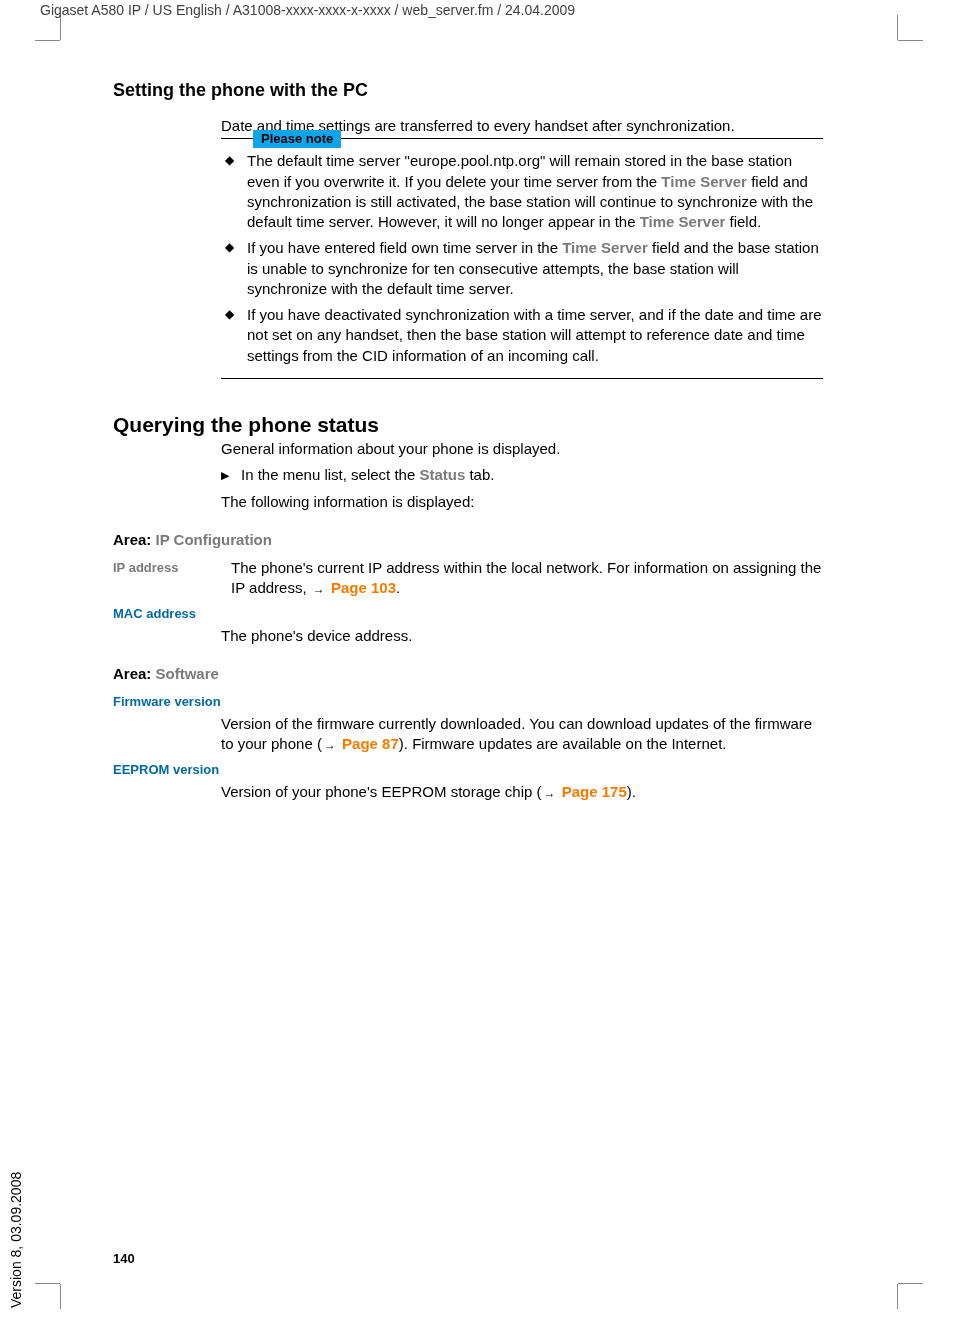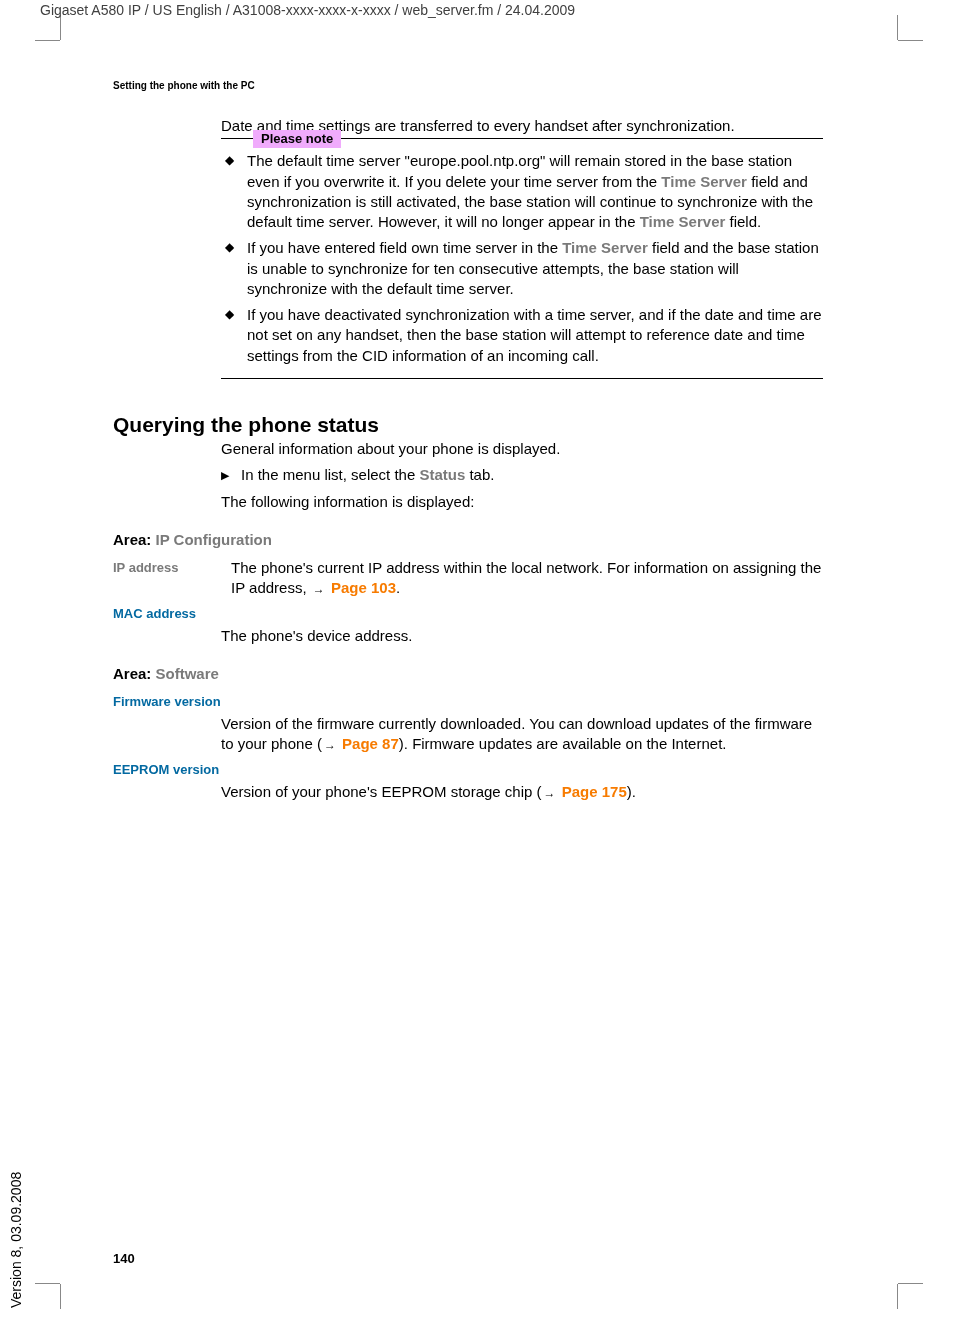--- a/index.html
+++ b/index.html
@@ -25,21 +25,21 @@
     position: absolute;
     top: 2px;
     left: 40px;
     font-size: 14px;
     color: #404040;
   }
   .section-heading {
     position: absolute;
     top: 80px;
     left: 113px;
-    font-size: 10px;
+    font-size: 18px;
     font-weight: bold;
   }
   .body-content {
     position: absolute;
     top: 116px;
     left: 113px;
     width: 710px;
     font-size: 15px;
     line-height: 1.35;
   }
@@ -51,21 +51,21 @@
     margin-left: 108px;
     border-top: 1px solid #000;
     border-bottom: 1px solid #000;
     position: relative;
     padding: 12px 0 12px 0;
   }
   .note-title {
     position: absolute;
     top: -9px;
     left: 32px;
-    background: #f0abfc;
+    background: #0ea5e9;
     padding: 0 8px;
     font-size: 13px;
     font-weight: bold;
   }
   .note-box ul { list-style: none; }
   .note-box li {
     position: relative;
     padding-left: 26px;
     margin-bottom: 6px;
   }

